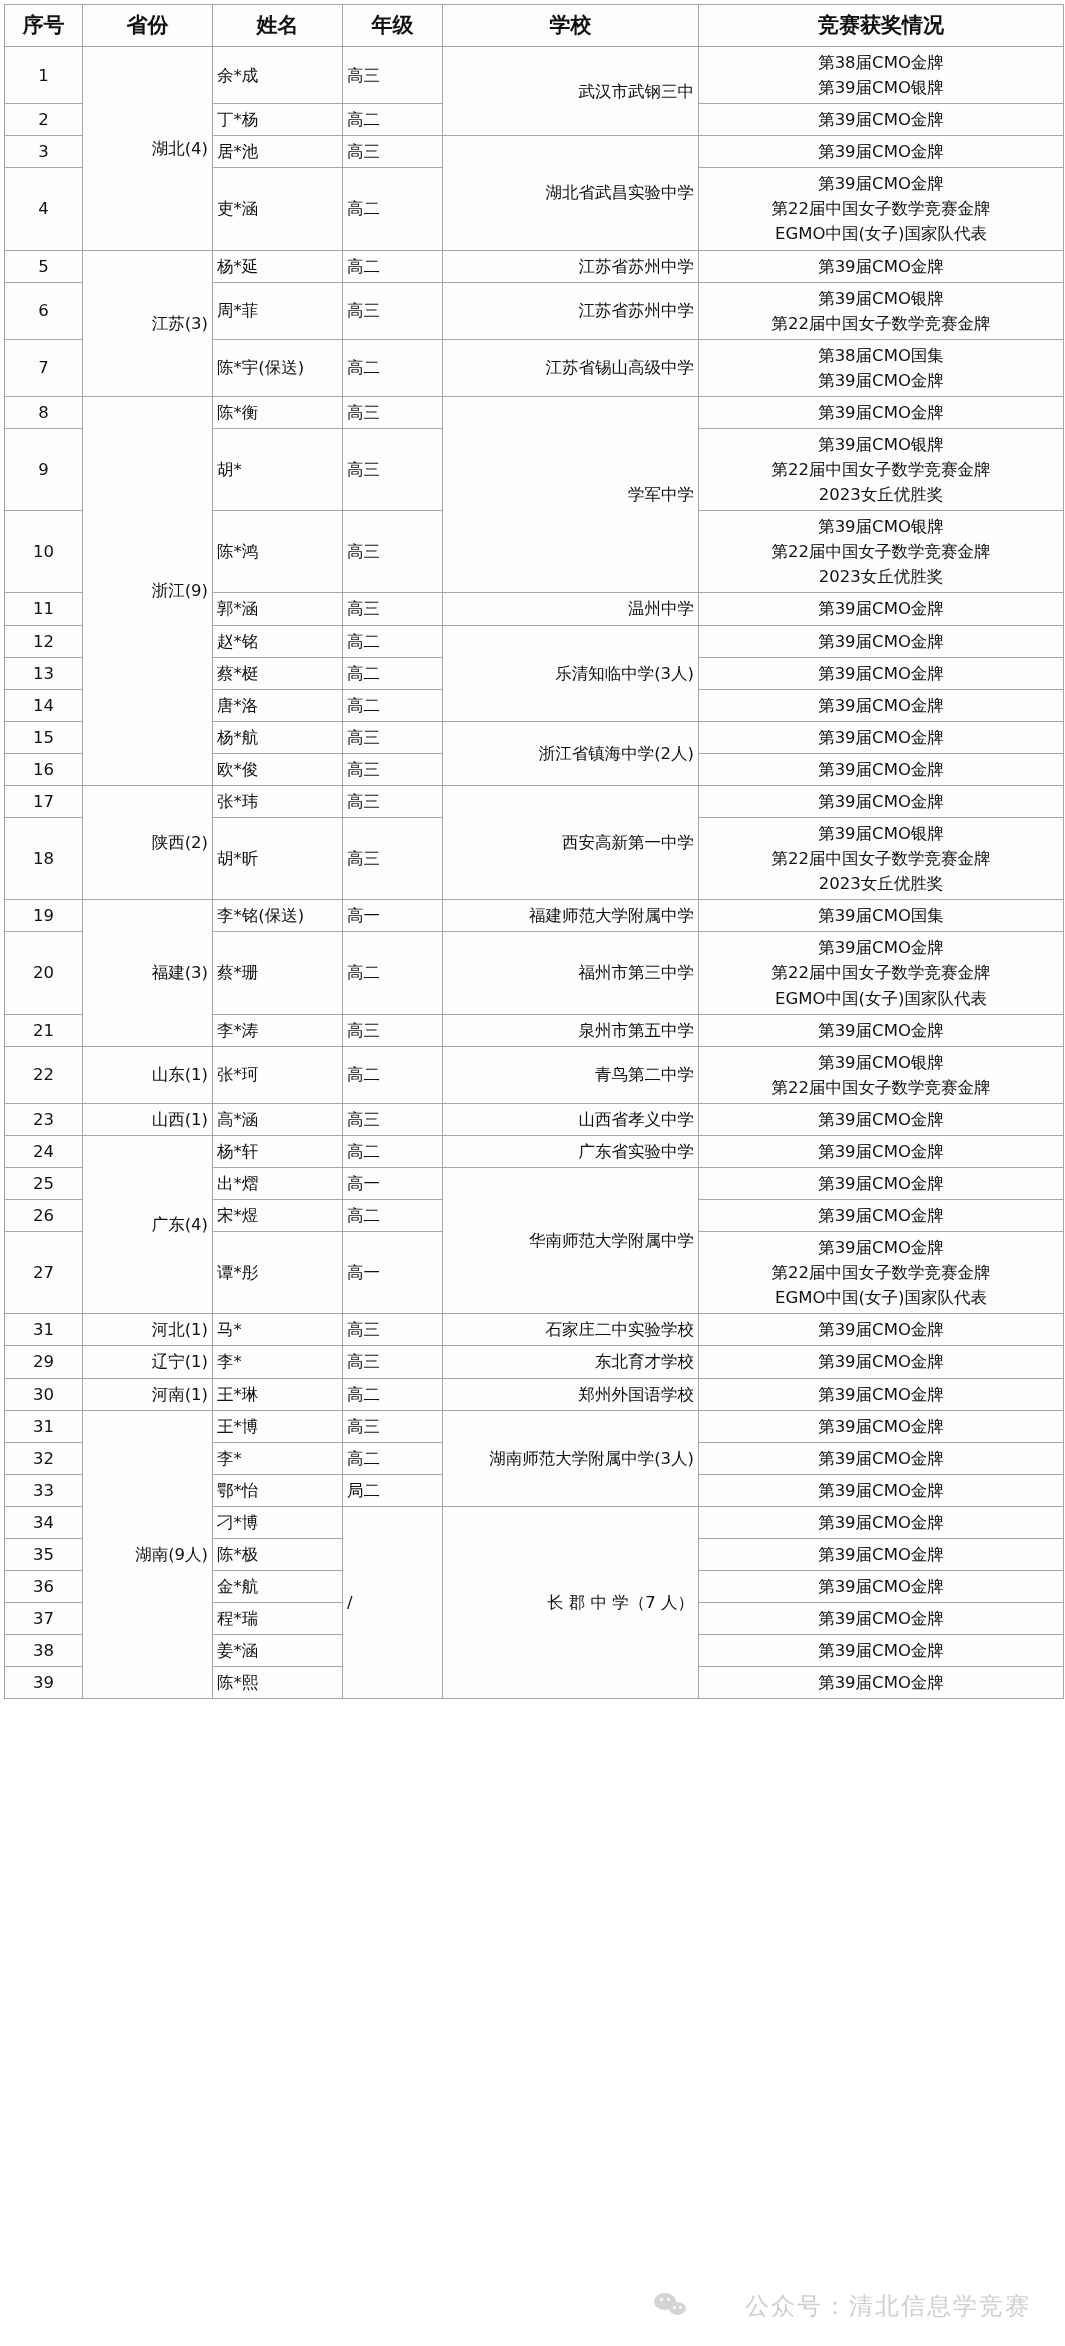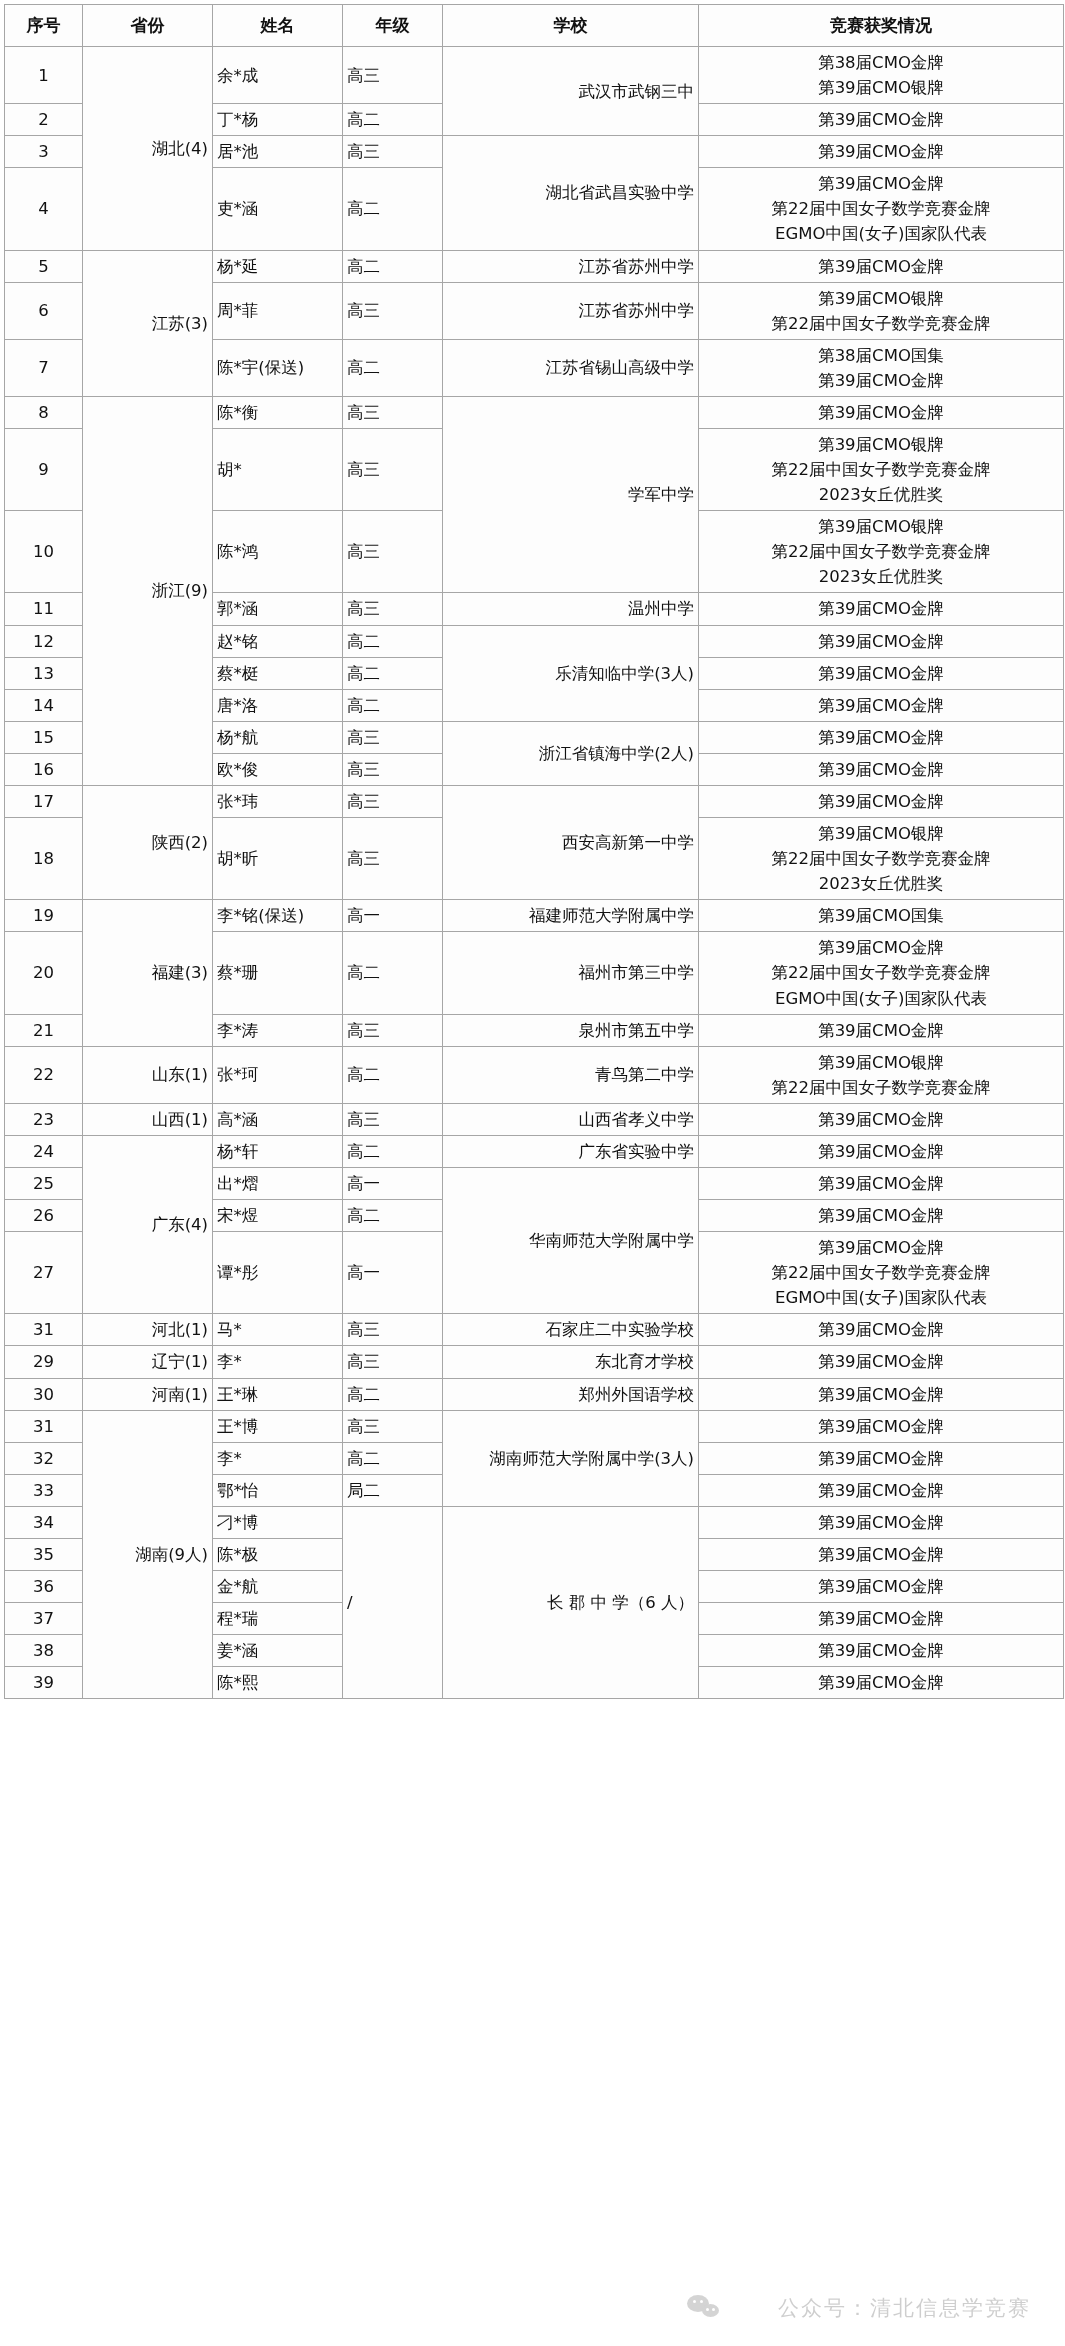--- a/index.html
+++ b/index.html
@@ -40,21 +40,21 @@
     color: #111111;
     vertical-align: middle;
     background: #fdfdfd;
     box-sizing: border-box;
   }
 
   #award-table th {
     font-weight: bold;
     text-align: center;
     height: 42px;
-    font-size: 17px;
+    font-size: 21px;
   }
 
   td.seq    { text-align: center; font-size: 16px; }
   td.prov   { text-align: right; }
   td.name   { text-align: left; }
   td.grade  { text-align: left; }
   td.school { text-align: right; }
   td.awards { text-align: center; padding-left: 8px; white-space: pre-line; }
 
   
@@ -63,21 +63,21 @@
     right: 34px;
     bottom: 24px;
     z-index: 1;
     display: flex;
     align-items: center;
     gap: 9px;
     opacity: 0.42;
     pointer-events: none;
   }
   #watermark .wm-text {
-    font-size: 21px;
+    font-size: 24px;
     color: #8d8d8d;
     letter-spacing: 2px;
     font-family: "DejaVu Sans", "Liberation Sans", sans-serif;
     margin-left: 48px;
   }
   #watermark .wm-logo {
     position: relative;
     width: 34px;
     height: 26px;
   }
@@ -373,21 +373,21 @@
       <tr>
         <td class="seq">33</td>
         <td class="name">鄂*怡</td>
         <td class="grade">局二</td>
         <td class="awards">第39届CMO金牌</td>
       </tr>
       <tr>
         <td class="seq">34</td>
         <td class="name">刁*博</td>
         <td class="grade" rowspan="6">/</td>
-        <td class="school" rowspan="6">长 郡 中 学（6 人）</td>
+        <td class="school" rowspan="6">长 郡 中 学（7 人）</td>
         <td class="awards">第39届CMO金牌</td>
       </tr>
       <tr>
         <td class="seq">35</td>
         <td class="name">陈*极</td>
         <td class="awards">第39届CMO金牌</td>
       </tr>
       <tr>
         <td class="seq">36</td>
         <td class="name">金*航</td>

